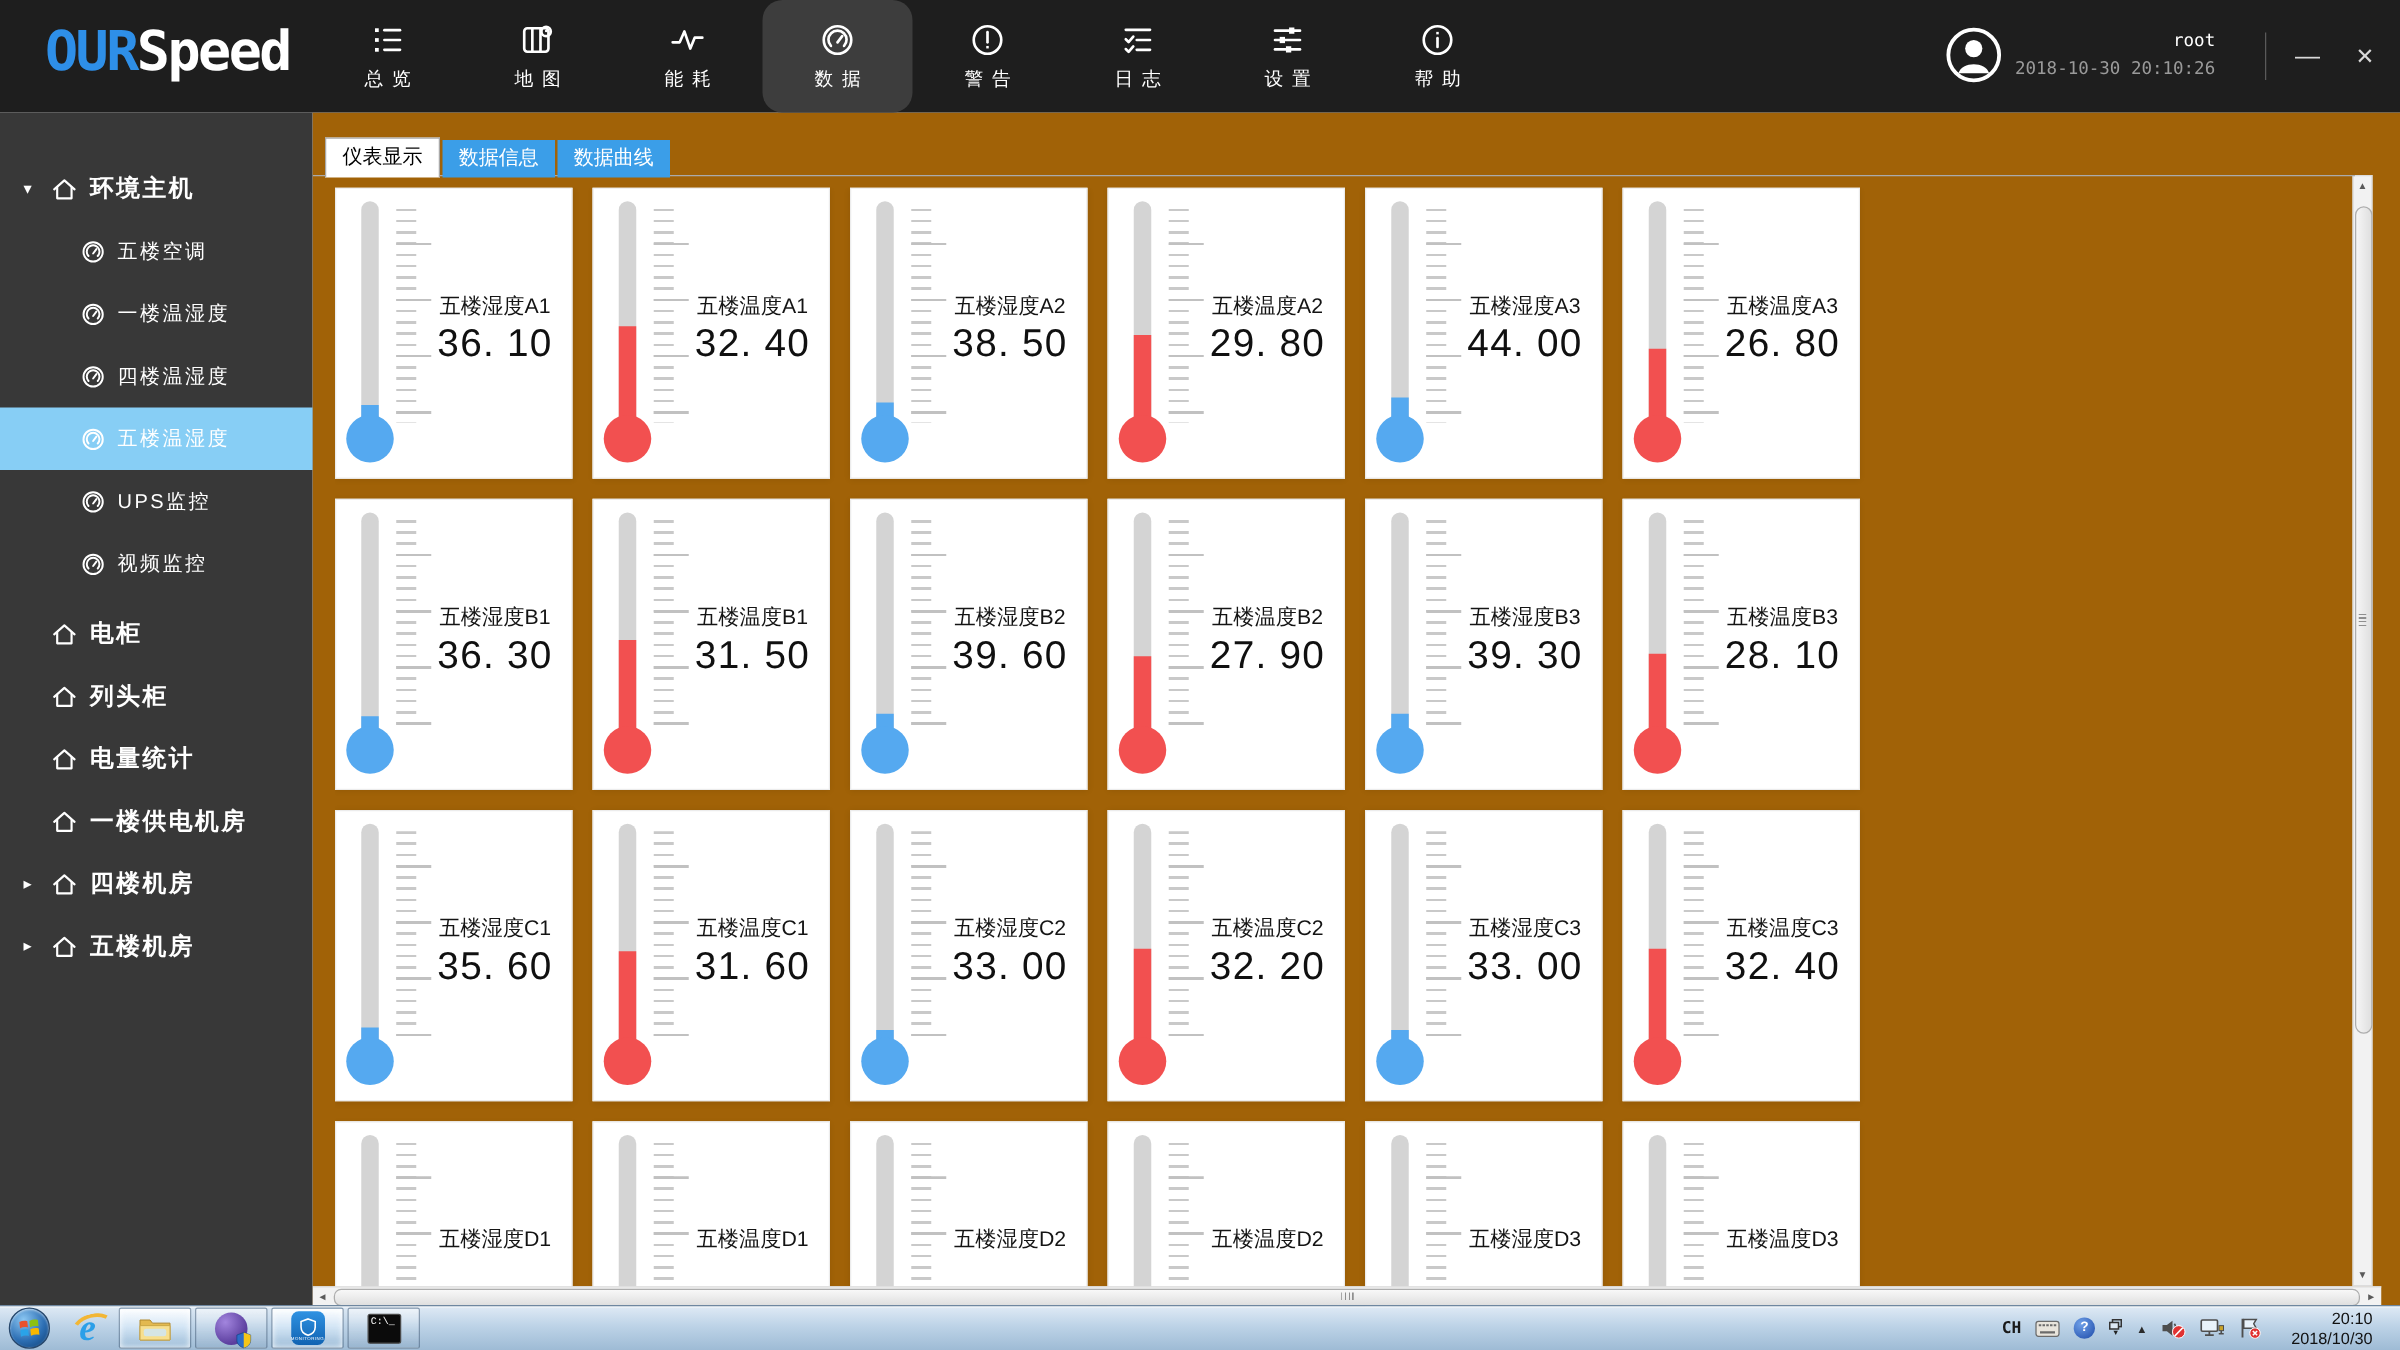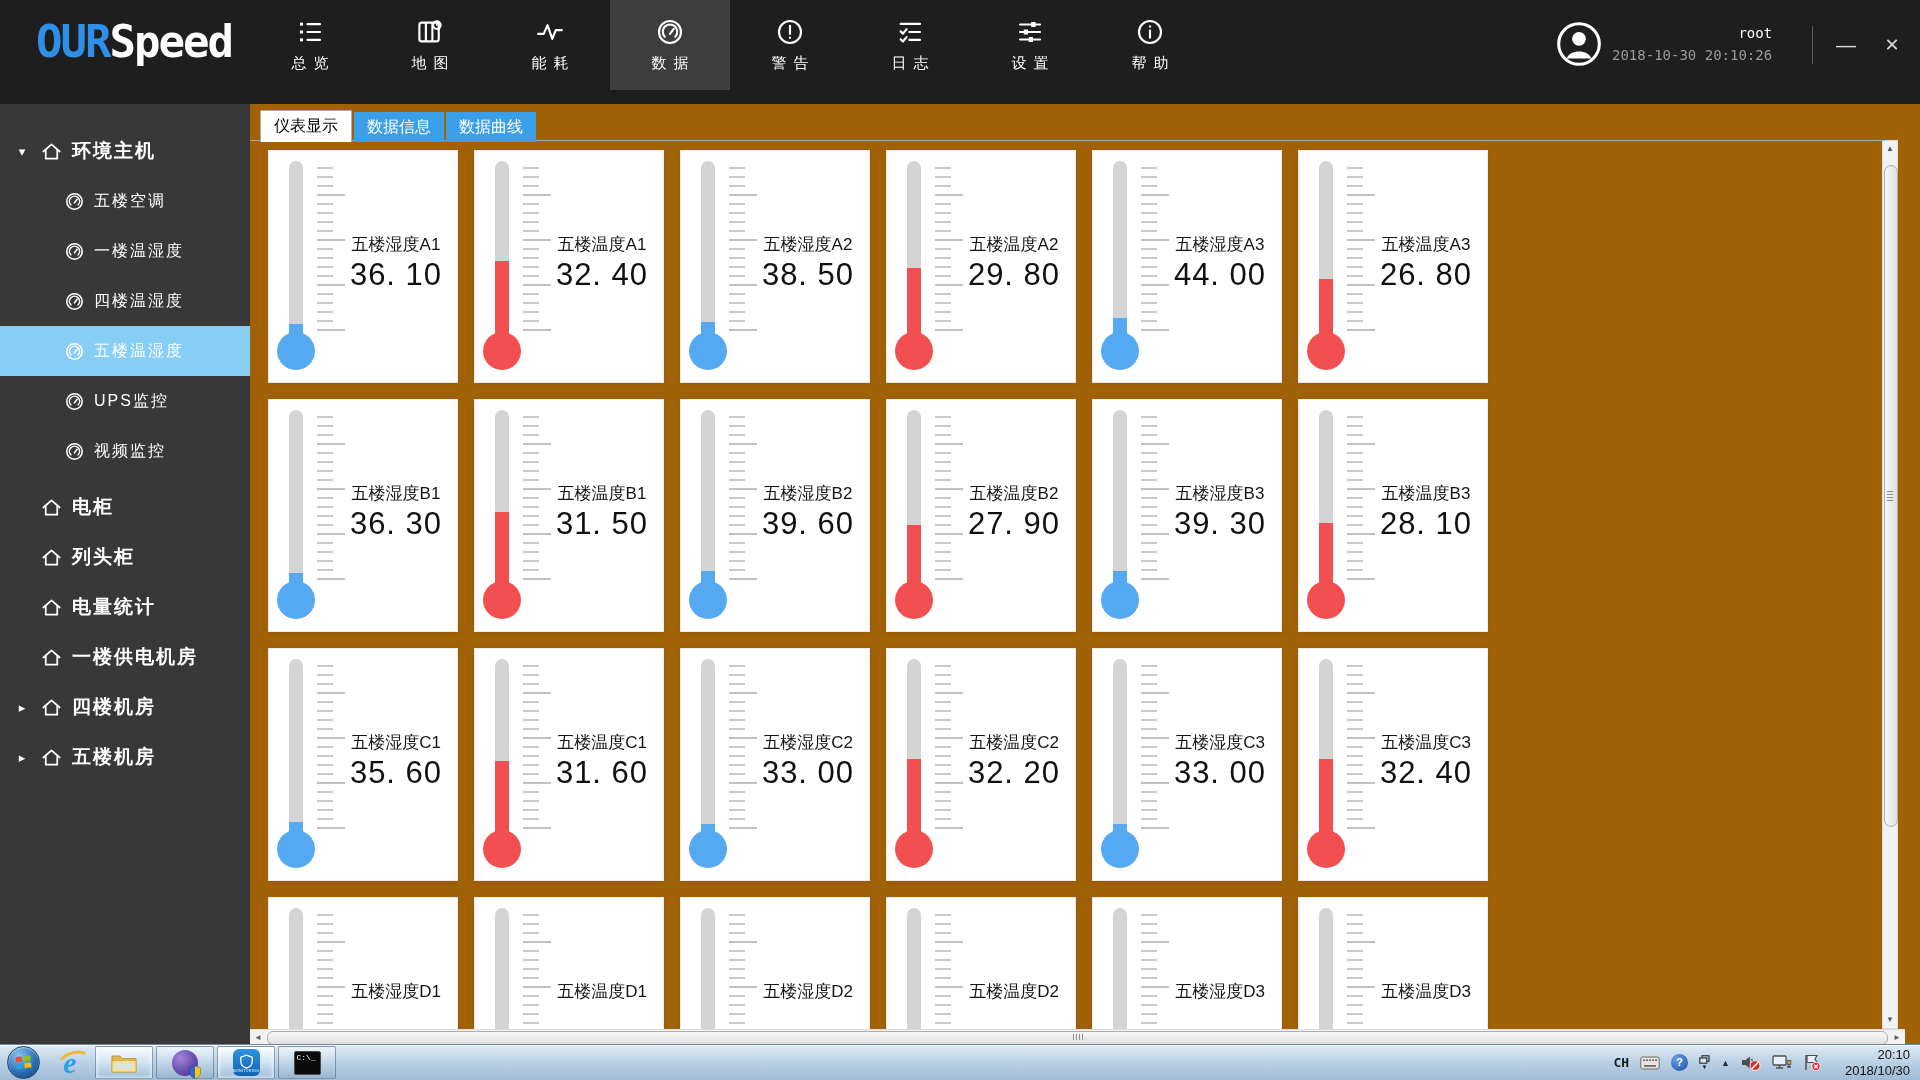--- a/index.html
+++ b/index.html
@@ -1,25 +1,25 @@
 <!DOCTYPE html>
 <html><head>
 <meta charset="utf-8">
 <style>
   html,body{margin:0;padding:0;}
   .stage{position:relative;width:1920px;height:1080px;overflow:hidden;background:#fff;
          font-family:"Liberation Sans","DejaVu Sans",sans-serif;-webkit-font-smoothing:antialiased;}
   svg{display:block;}
   
-  .topbar{position:absolute;left:0;top:0;width:1920px;height:104px;background:#1E1E1E;z-index:30;}
+  .topbar{position:absolute;left:0;top:0;width:1920px;height:90px;background:#1E1E1E;z-index:30;}
   .logo{position:absolute;left:36px;top:16px;font-family:"DejaVu Sans Mono",monospace;font-size:44px;font-weight:bold;letter-spacing:-2px;}
   .logo .our{color:#2E8FE8}.logo .speed{color:#FFFFFF}
   .nav{position:absolute;left:250px;top:0;height:90px;display:flex;}
   .nav-item{width:120px;height:90px;display:flex;flex-direction:column;align-items:center;justify-content:center;gap:7px;color:#fff;cursor:pointer;}
-  .nav-item.active{background:#3D3D3D;}
+  .nav-item.active{background:#3D3D3D;border-radius:16px;}
   .nav-item svg{width:30px;height:30px;stroke:#fff;fill:none;stroke-width:1.7;stroke-linecap:round;stroke-linejoin:round;}
   .nav-label{font-size:15px;letter-spacing:7px;margin-right:-7px;}
   .userbox{position:absolute;left:1556px;top:21px;display:flex;align-items:center;}
   .avatar{width:46px;height:46px;}
   .avatar svg{width:46px;height:46px;}
   .uinfo{margin-left:10px;}
   .uname{color:#fff;font-size:14px;font-family:"DejaVu Sans Mono",monospace;text-align:right;}
   .udate{color:#9A9A9A;font-size:14px;font-family:"DejaVu Sans Mono",monospace;margin-top:6px;}
   .win-divider{position:absolute;left:1812px;top:26px;width:1px;height:38px;background:#5A5A5A;}
   .win-btn{position:absolute;top:26px;width:40px;height:40px;color:#D8D8D8;font-size:20px;line-height:38px;text-align:center;cursor:pointer;}
@@ -91,21 +91,21 @@
   .tb-btn.active{background:linear-gradient(rgba(255,255,255,.9),rgba(220,236,250,.75) 45%,rgba(150,185,215,.55));
         box-shadow:inset 0 0 5px rgba(255,255,255,.95);}
   .purple-orb{width:26px;height:26px;border-radius:50%;background:radial-gradient(circle at 32% 30%,#A285DE,#5B3E9E 70%);position:relative;}
   .purple-orb .uac{position:absolute;right:-4px;bottom:-3px;width:14px;height:14px;}
   .mon-icon{width:27px;height:27px;border-radius:6px;background:linear-gradient(#2F92E2,#1163B2);
         display:flex;flex-direction:column;align-items:center;justify-content:center;color:#fff;}
   .mon-icon svg{width:17px;height:17px;}
   .mon-text{font-size:3.5px;letter-spacing:.4px;margin-top:-1px;}
   .cmd-icon{width:27px;height:24px;background:#0B0B0B;border:1px solid #4A4A4A;border-radius:2px;
         color:#fff;font-family:"Liberation Mono",monospace;font-size:8px;padding:1px 2px;box-sizing:border-box;}
-  .tray{margin-left:auto;display:flex;align-items:center;gap:11px;padding-right:10px;color:#1A1A1A;}
+  .tray{margin-left:auto;display:flex;align-items:center;gap:11px;padding-right:22px;color:#1A1A1A;}
   .tray-lang{font-size:13px;font-weight:bold;font-family:"DejaVu Sans Mono",monospace;}
   .tray svg{display:block;}
   .tray-caret-stack{display:flex;flex-direction:column;align-items:center;font-size:6px;color:#222;line-height:5px;gap:1px;}
   .tray-up{font-size:9px;color:#2A2A2A;}
   .clock{text-align:right;font-size:13px;color:#111;line-height:16px;cursor:pointer;min-width:78px;}
   .help-orb{width:17px;height:17px;border-radius:50%;background:radial-gradient(circle at 35% 30%,#6FA0E8,#1C49A8);
         color:#fff;font-size:11px;font-weight:bold;text-align:center;line-height:17px;}
 </style>
 </head>
 <body>

